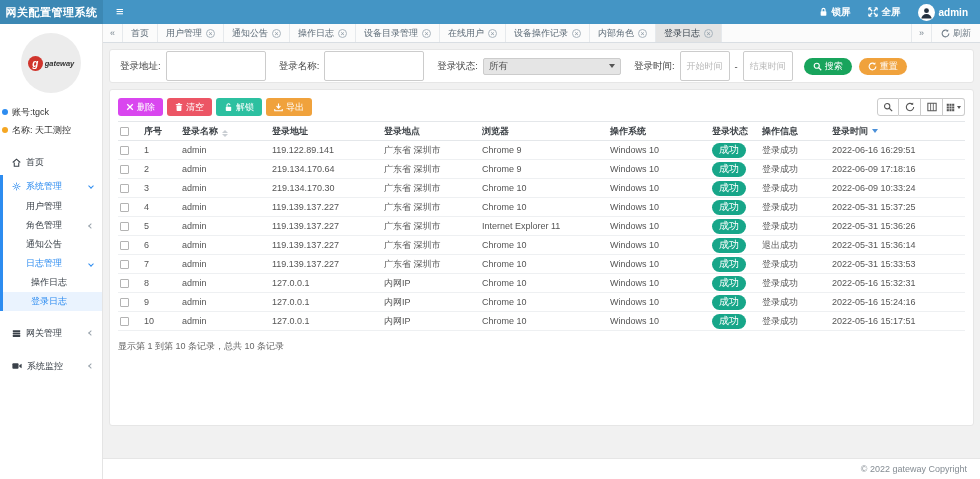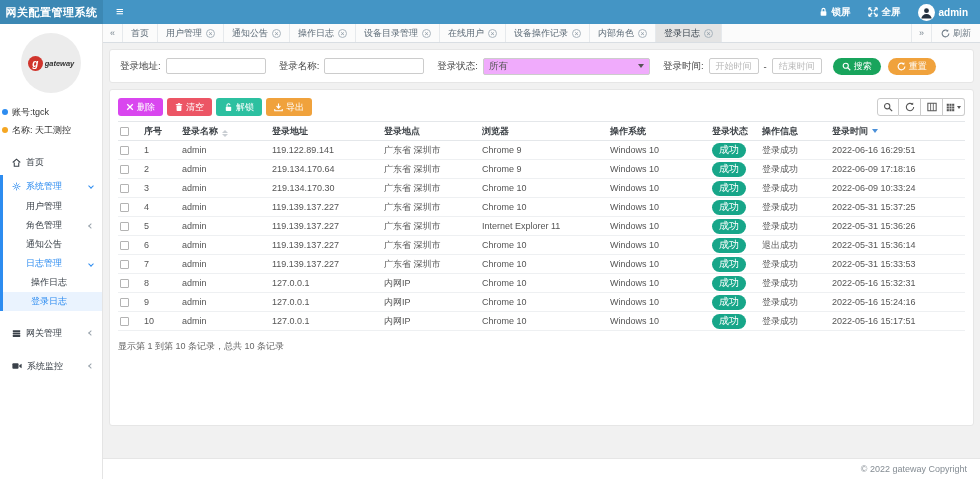--- a/index.html
+++ b/index.html
@@ -46,25 +46,25 @@
   .m-gap { height:11px; }
   .chev { width:4px; height:4px; border-right:1.2px solid #9aa4ad; border-bottom:1.2px solid #9aa4ad; position:absolute; right:9px; display:inline-block; }
   .chev.d { transform:rotate(45deg); } .chev.l { transform:rotate(135deg); }
   .m-item.blue .chev { border-color:#2d8cf0; }
 
   
   .content { position:absolute; top:43px; left:103px; right:0; bottom:21px; background:#f1f1f1; overflow:hidden; }
   .panel { margin:6px 6px 4px; background:#fff; border:1px solid #e6e6e6; border-radius:3px; }
   .search-panel { height:34px; display:flex; align-items:center; padding:0 10px; gap:5px; color:#444; font-size:9.5px; }
   .search-panel label { flex:none; }
-  .inp { height:16px; border:1px solid #ccc; border-radius:2px; background:#fff; font-size:9px; color:#555; padding:0 4px; outline:none; font-family:inherit; }
+  .inp { height:30px; border:1px solid #ccc; border-radius:2px; background:#fff; font-size:9px; color:#555; padding:0 4px; outline:none; font-family:inherit; }
   .inp.addr { width:100px; margin-right:8px; } .inp.name { width:100px; margin-right:8px; }
   .inp.time { width:50px; text-align:center; }
   .inp::placeholder { color:#b8b8b8; }
-  .sel { width:167px; height:17px; border:1px solid #ccc; border-radius:2px; display:flex; align-items:center; padding:0 5px; color:#555; margin-right:8px; cursor:pointer; position:relative; background:#f0abfc; }
+  .sel { width:138px; height:17px; border:1px solid #ccc; border-radius:2px; display:flex; align-items:center; padding:0 5px; color:#555; margin-right:8px; cursor:pointer; position:relative; background:#e5e5e5; }
   .sel .caret { position:absolute; right:5px; width:0; height:0; border-left:3.5px solid transparent; border-right:3.5px solid transparent; border-top:4px solid #555; }
   .pill { height:17px; border:none; border-radius:9px; color:#fff; font-size:9px; display:inline-flex; align-items:center; gap:3px; padding:0 9px; cursor:pointer; font-family:inherit; }
   .pill.green { background:#18a45c; margin-left:6px; }
   .pill.orange { background:#f0a23c; margin-left:2px; }
 
   .card { height:337px; padding:6px 8px; position:relative; }
   .toolbar { display:flex; align-items:center; height:22px; margin-bottom:3px; }
   .tbtn { height:18px; border:none; border-radius:3px; color:#fff; font-size:9px; display:inline-flex; align-items:center; gap:3px; padding:0 8px; margin-right:4px; cursor:pointer; font-family:inherit; }
   .tbtn.pink { background:#d946ef; } .tbtn.red { background:#ec5565; }
   .tbtn.teal { background:#2cc0a0; } .tbtn.orange { background:#f0a23c; }

